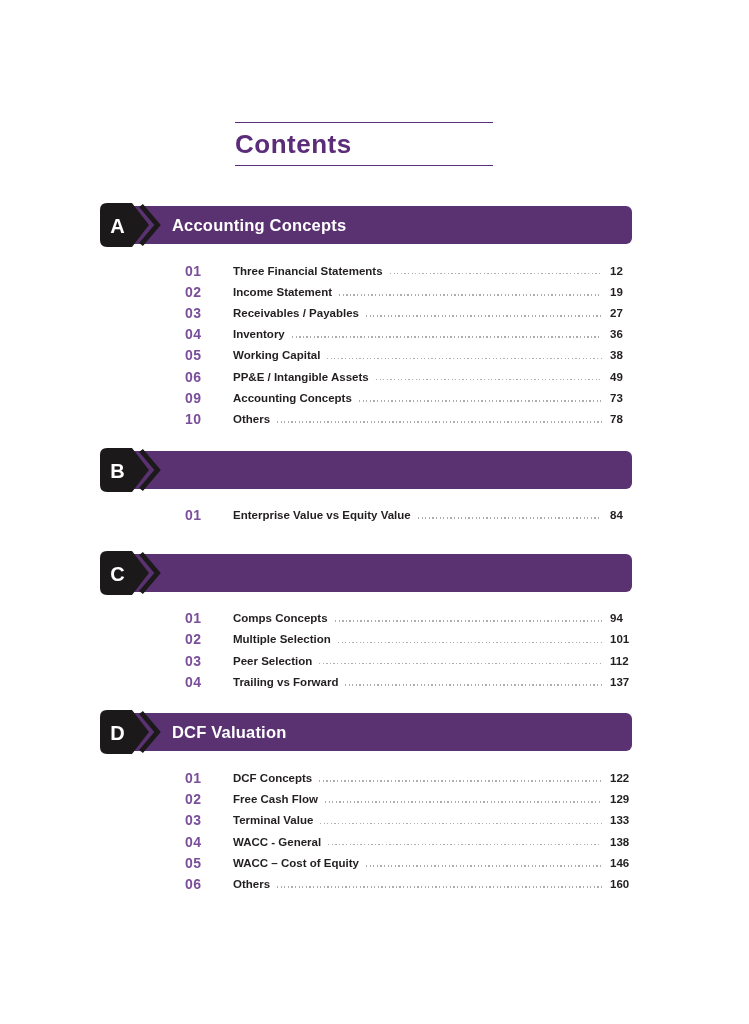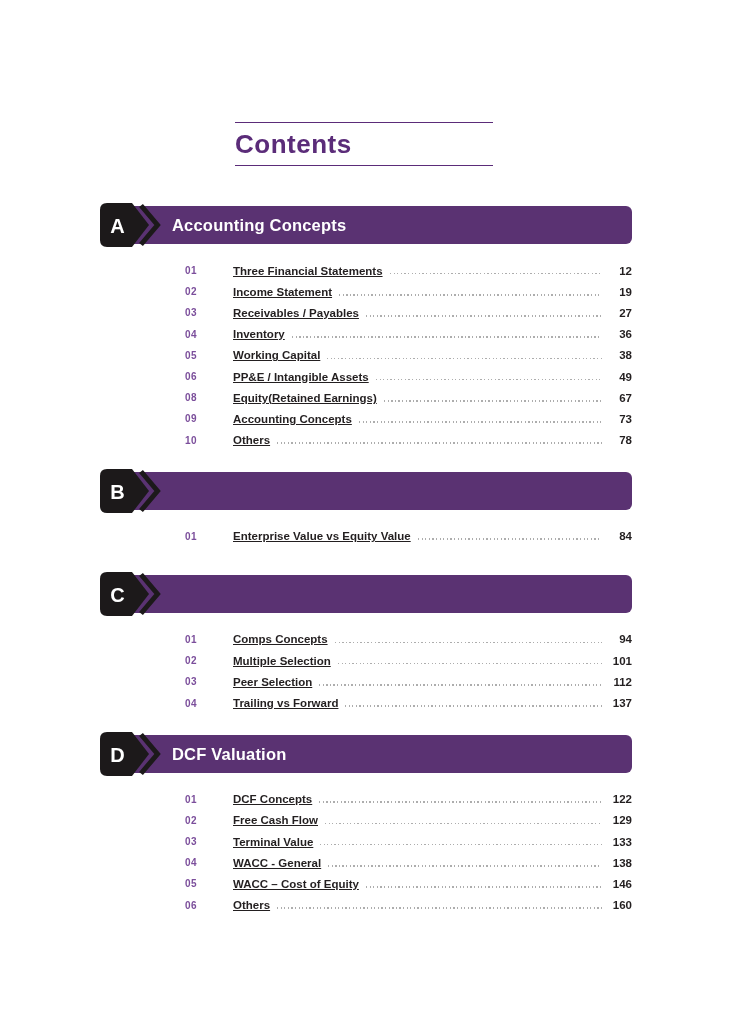--- a/index.html
+++ b/index.html
@@ -56,34 +56,34 @@
     line-height: 38px; font-size: 16.5px; font-weight: bold;
     color: #ffffff; letter-spacing: 0.2px;
     white-space: nowrap;
   }
 
   
   .items { list-style: none; margin: 16px 0 0 0; padding: 0; }
   .item { display: flex; align-items: center; height: 21.2px; padding-left: 85px; }
   .num {
     flex: none; width: 48px;
-    font-size: 10px; font-weight: bold;
+    font-size: 14px; font-weight: bold;
     color: var(--number-purple); letter-spacing: 0.5px;
   }
   .label {
     flex: none; white-space: nowrap;
-    font-size: 11.5px; font-weight: bold; color: var(--ink); text-decoration: underline;
+    font-size: 11.5px; font-weight: bold; color: var(--ink);
   }
   .leader {
     flex: 1 1 auto; height: 1.6px; margin: 6px 8px 0 7px;
     background-image: repeating-linear-gradient(
       to right, var(--leader-gray) 0 1.3px, transparent 1.3px 3.6px);
   }
   .pagenum {
-    flex: none; min-width: 22px; text-align: right;
+    flex: none; min-width: 22px; 
     font-size: 11.5px; font-weight: bold; color: var(--ink);
   }
 </style>
 </head>
 <body>
 
 <div class="page">
 
   <div class="title-block">
     <div class="rule"></div>
@@ -138,26 +138,20 @@
   </li>
 
   <li class="item">
     <span class="num">06</span>
     <span class="label">PP&amp;E / Intangible Assets</span>
     <span class="leader"></span>
     <span class="pagenum">49</span>
   </li>
 
 
-  <li class="item">
-    <span class="num">08</span>
-    <span class="label">Equity(Retained Earnings)</span>
-    <span class="leader"></span>
-    <span class="pagenum">67</span>
-  </li>
 
   <li class="item">
     <span class="num">09</span>
     <span class="label">Accounting Concepts</span>
     <span class="leader"></span>
     <span class="pagenum">73</span>
   </li>
 
   <li class="item">
     <span class="num">10</span>

